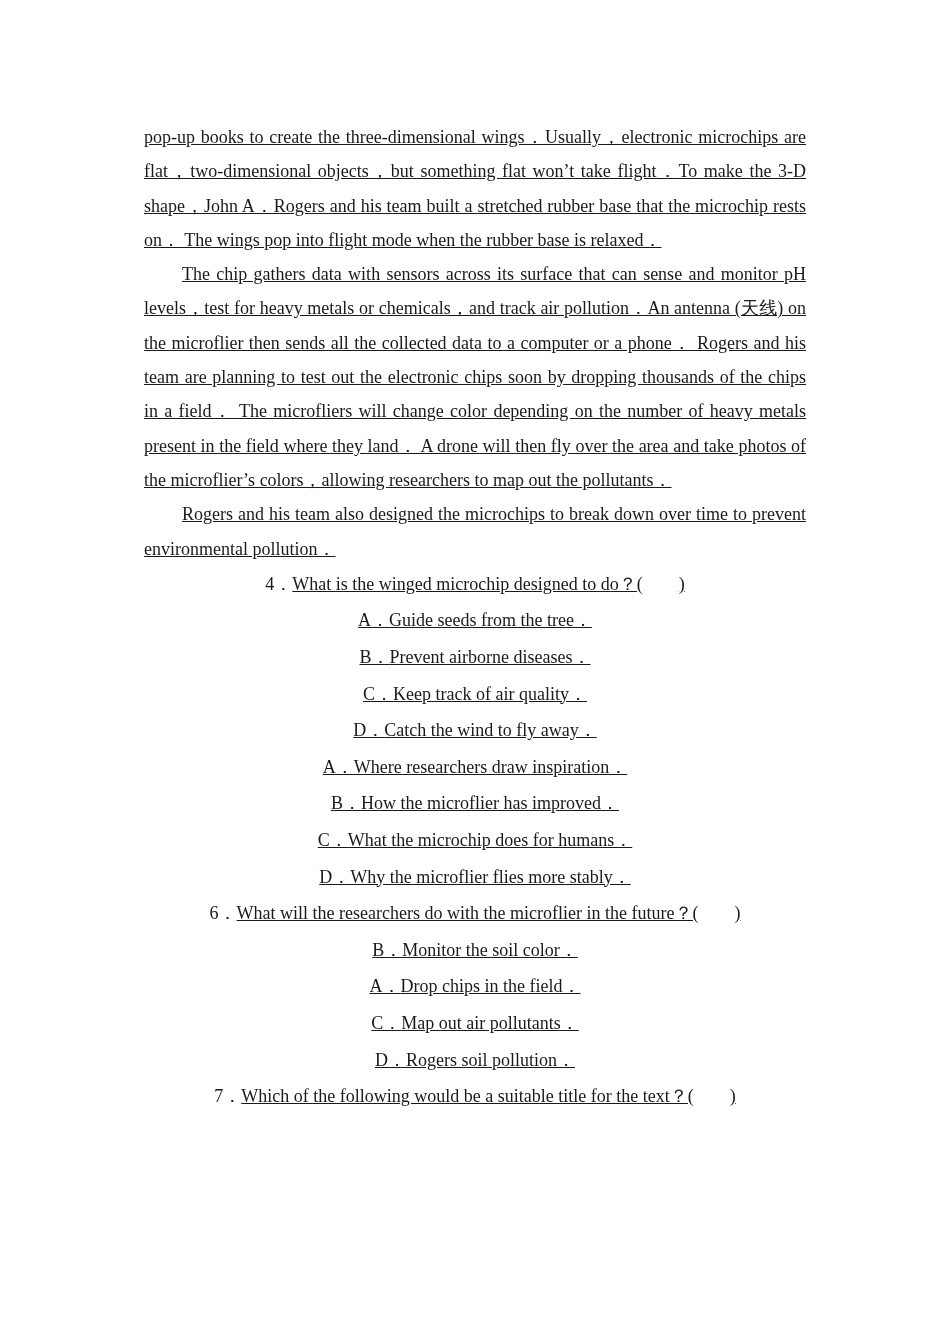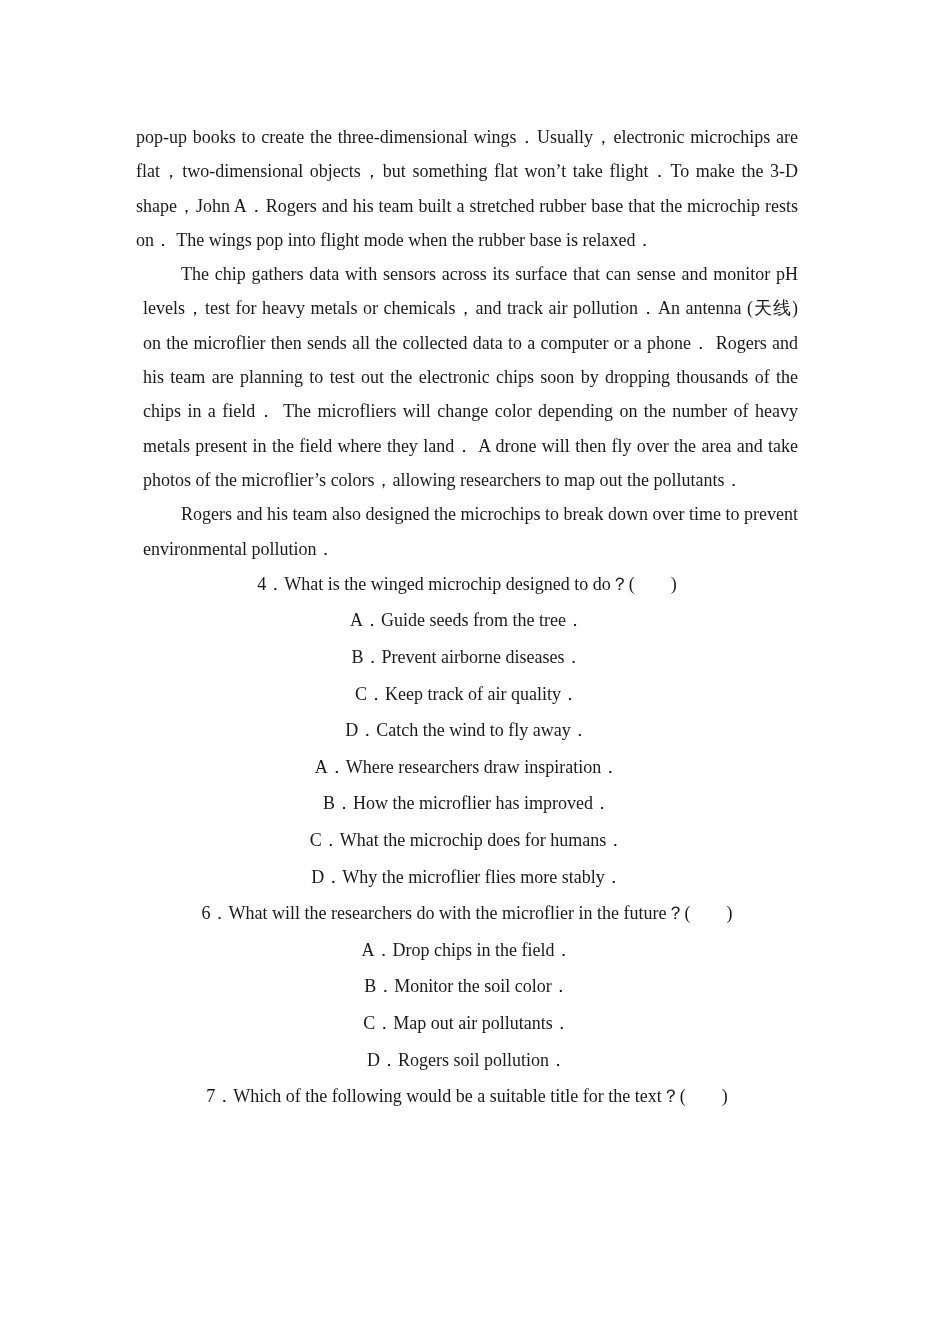--- a/index.html
+++ b/index.html
@@ -11,33 +11,33 @@
       width: 950px;
       height: 1344px;
       position: relative;
       overflow: hidden;
       font-family: "Liberation Serif", "DejaVu Serif", serif;
       color: #1a1a1a;
       font-size: 18px;
     }
     .page {
       position: absolute;
-      left: 136px;
+      left: 144px;
       top: 120px;
       width: 662px;
+      text-decoration: underline;
     }
     .para {
       margin: 0;
       line-height: 34.3px;
       text-align: justify;
       text-align-last: left;
     }
     .para.indent {
       text-indent: 38px;
-      margin-left: 7px;
     }
     .qblock {
       margin: 0;
       text-align: center;
     }
     .qline {
       margin: 0;
       line-height: 36.6px;
       white-space: pre;
     }
@@ -72,22 +72,22 @@
 
     <div class="qblock">
       <p class="qline"><span>A．</span><span>Where researchers draw inspiration．</span></p>
       <p class="qline"><span>B．</span><span>How the microflier has improved．</span></p>
       <p class="qline"><span>C．</span><span>What the microchip does for humans．</span></p>
       <p class="qline"><span>D．</span><span>Why the microflier flies more stably．</span></p>
     </div>
 
     <div class="qblock">
       <p class="qline"><span class="num">6．</span><span>What will the researchers do with the microflier in the future？(</span><span class="blank"></span><span>)</span></p>
+      <p class="qline"><span>B．</span><span>Monitor the soil color．</span></p>
       <p class="qline"><span>A．</span><span>Drop chips in the field．</span></p>
-      <p class="qline"><span>B．</span><span>Monitor the soil color．</span></p>
       <p class="qline"><span>C．</span><span>Map out air pollutants．</span></p>
       <p class="qline"><span>D．</span><span>Rogers soil pollution．</span></p>
     </div>
 
     <div class="qblock">
       <p class="qline"><span class="num">7．</span><span>Which of the following would be a suitable title for the text？(</span><span class="blank"></span><span>)</span></p>
     </div>
 
   </div>
 </div>

